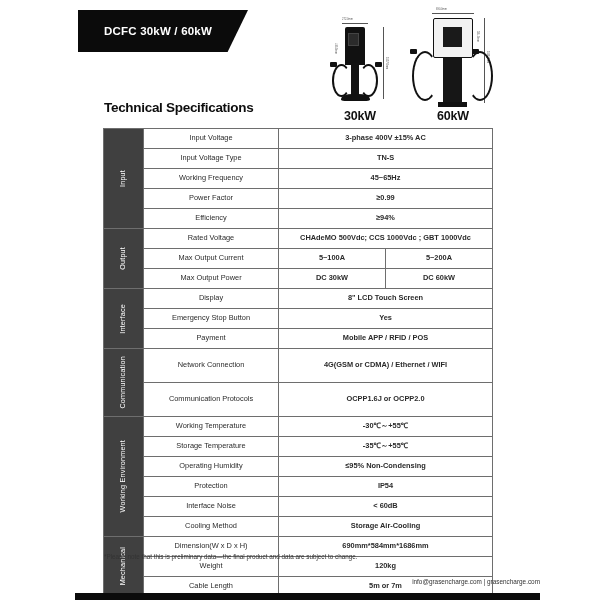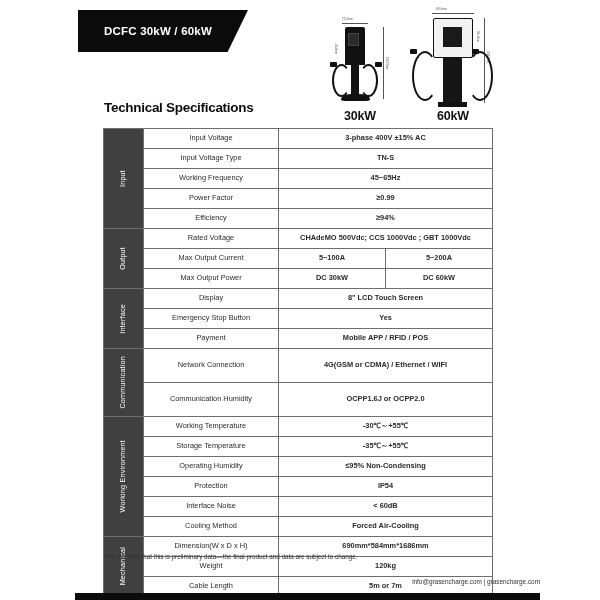--- a/index.html
+++ b/index.html
@@ -334,21 +334,21 @@
           <td class="val val-wide" colspan="2">Mobile APP / RFID / POS</td>
         </tr>
         <tr style="height: 34px;">
           <td class="cat" rowspan="2">
             <span class="cat-inner">Communication</span>
           </td>
           <td class="param">Network Connection</td>
           <td class="val val-wide" colspan="2">4G(GSM or CDMA) / Ethernet / WIFI</td>
         </tr>
         <tr style="height: 34px;">
-          <td class="param">Communication Humidity</td>
+          <td class="param">Communication Protocols</td>
           <td class="val val-wide" colspan="2">OCPP1.6J  or OCPP2.0</td>
         </tr>
         <tr style="height: 20px;">
           <td class="cat" rowspan="6">
             <span class="cat-inner">Working Environment</span>
           </td>
           <td class="param">Working Temperature</td>
           <td class="val val-wide" colspan="2">-30℃～+55℃</td>
         </tr>
         <tr style="height: 20px;">
@@ -362,21 +362,21 @@
         <tr style="height: 20px;">
           <td class="param">Protection</td>
           <td class="val val-wide" colspan="2">IP54</td>
         </tr>
         <tr style="height: 20px;">
           <td class="param">Interface Noise</td>
           <td class="val val-wide" colspan="2">&lt; 60dB</td>
         </tr>
         <tr style="height: 20px;">
           <td class="param">Cooling Method</td>
-          <td class="val val-wide" colspan="2">Forced Air-Cooling</td>
+          <td class="val val-wide" colspan="2">Storage Air-Cooling</td>
         </tr>
         <tr style="height: 20px;">
           <td class="cat" rowspan="3">
             <span class="cat-inner">Mechanical</span>
           </td>
           <td class="param">Dimension(W x D x H)</td>
           <td class="val val-wide" colspan="2">690mm*584mm*1686mm</td>
         </tr>
         <tr style="height: 20px;">
           <td class="param">Weight</td>

